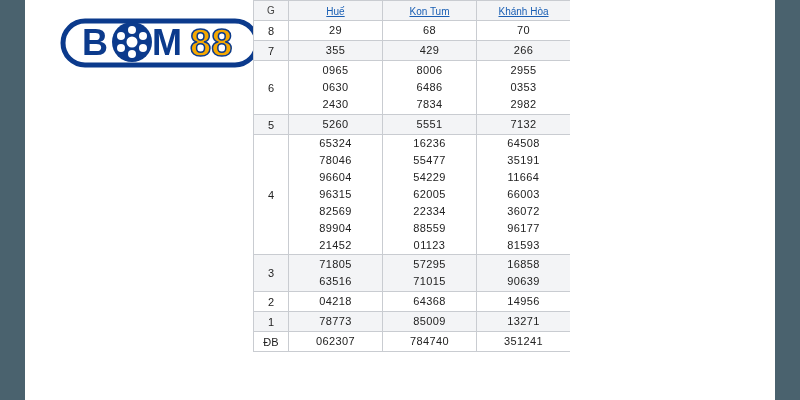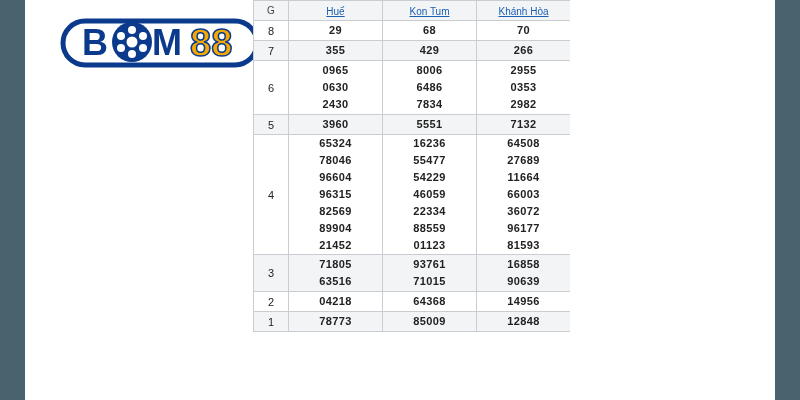--- a/index.html
+++ b/index.html
@@ -76,21 +76,21 @@
   thead th.gcol {
     color: #444;
     font-size: 10px;
   }
   td.gcell {
     font-size: 10px;
     color: #444;
     background: #fff;
   }
   td.num {
-    font-weight: bold;
+    font-weight: normal;
     letter-spacing: 0.4px;
     color: #1d1d1d;
     line-height: 17px;
   }
   td.num .n { display: block; }
   tr.alt td { background: #f3f4f6; }
   tr.plain td { background: #ffffff; }
   .red { color: #e8202a; }
   tr.h1 td, tr.h1 th { height: 19px; }
   tr.h2 td { height: 19px; }
@@ -188,21 +188,21 @@
               </td>
               <td class="num">
                 <span class="n">2955</span>
                 <span class="n">0353</span>
                 <span class="n">2982</span>
               </td>
             </tr>
             <tr class="alt h2">
               <td class="gcell">5</td>
               <td class="num">
-                <span class="n">3960</span>
+                <span class="n">5260</span>
               </td>
               <td class="num">
                 <span class="n">5551</span>
               </td>
               <td class="num">
                 <span class="n">7132</span>
               </td>
             </tr>
             <tr class="plain h6">
               <td class="gcell">4</td>
@@ -212,43 +212,43 @@
                 <span class="n">96604</span>
                 <span class="n">96315</span>
                 <span class="n">82569</span>
                 <span class="n">89904</span>
                 <span class="n">21452</span>
               </td>
               <td class="num">
                 <span class="n">16236</span>
                 <span class="n">55477</span>
                 <span class="n">54229</span>
-                <span class="n">46059</span>
+                <span class="n">62005</span>
                 <span class="n">22334</span>
                 <span class="n">88559</span>
                 <span class="n">01123</span>
               </td>
               <td class="num">
                 <span class="n">64508</span>
-                <span class="n">27689</span>
+                <span class="n">35191</span>
                 <span class="n">11664</span>
                 <span class="n">66003</span>
                 <span class="n">36072</span>
                 <span class="n">96177</span>
                 <span class="n">81593</span>
               </td>
             </tr>
             <tr class="alt h7">
               <td class="gcell">3</td>
               <td class="num">
                 <span class="n">71805</span>
                 <span class="n">63516</span>
               </td>
               <td class="num">
-                <span class="n">93761</span>
+                <span class="n">57295</span>
                 <span class="n">71015</span>
               </td>
               <td class="num">
                 <span class="n">16858</span>
                 <span class="n">90639</span>
               </td>
             </tr>
             <tr class="plain h2">
               <td class="gcell">2</td>
               <td class="num">
@@ -263,21 +263,33 @@
             </tr>
             <tr class="alt h2">
               <td class="gcell">1</td>
               <td class="num">
                 <span class="n">78773</span>
               </td>
               <td class="num">
                 <span class="n">85009</span>
               </td>
               <td class="num">
-                <span class="n">12848</span>
+                <span class="n">13271</span>
+              </td>
+            </tr>
+            <tr class="plain h2">
+              <td class="gcell">ĐB</td>
+              <td class="num red">
+                <span class="n">062307</span>
+              </td>
+              <td class="num red">
+                <span class="n">784740</span>
+              </td>
+              <td class="num red">
+                <span class="n">351241</span>
               </td>
             </tr>
           </tbody>
       </table>
     </div>
 
   </div>
 </div>
 
 </body></html>

